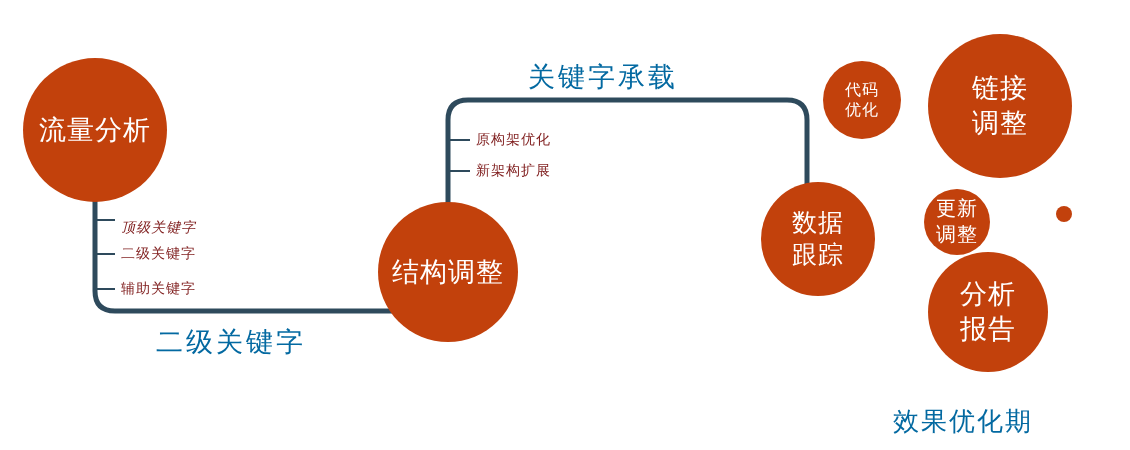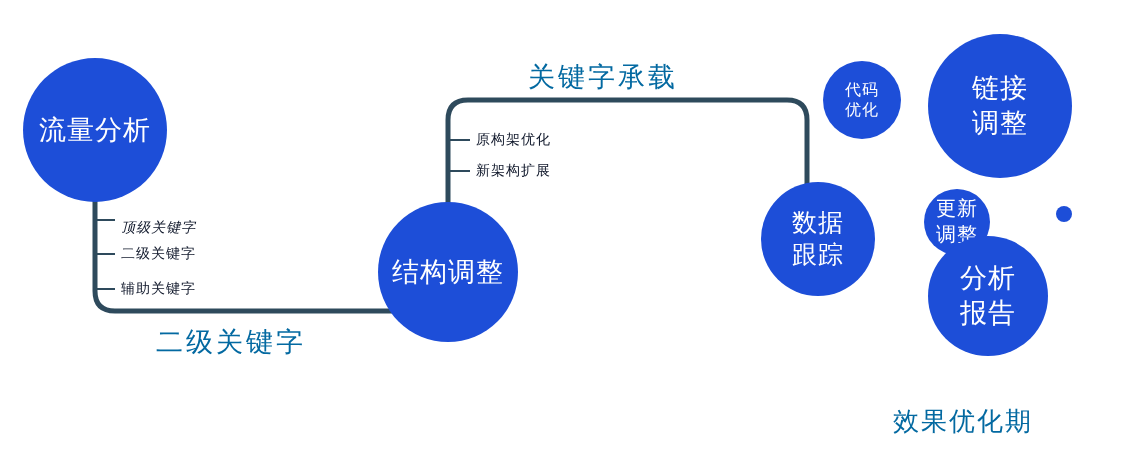--- a/index.html
+++ b/index.html
@@ -8,40 +8,40 @@
     width: 1130px; height: 450px;
     position: relative; overflow: hidden;
     font-family: "DejaVu Sans", "Liberation Sans", sans-serif;
   }
   .stage { position: absolute; inset: 0; }
   svg.wires { position: absolute; left: 0; top: 0; }
 
   .node {
     position: absolute;
     border-radius: 50%;
-    background: #1d4ed8;
+    background: #c2410c;
     color: #ffffff;
     display: flex; align-items: center; justify-content: center;
     text-align: center;
     white-space: pre-line;
     line-height: 1.28;
     letter-spacing: 1px;
   }
   #n-traffic   { left: 23px;  top: 58px;  width: 144px; height: 144px; font-size: 27px; }
   #n-structure { left: 378px; top: 202px; width: 140px; height: 140px; font-size: 27px; }
   #n-tracking  { left: 761px; top: 182px; width: 114px; height: 114px; font-size: 25px; }
   #n-code      { left: 823px; top: 61px;  width: 78px;  height: 78px;  font-size: 16px; }
   #n-link      { left: 928px; top: 34px;  width: 144px; height: 144px; font-size: 27px; }
   #n-update    { left: 924px; top: 189px; width: 66px;  height: 66px;  font-size: 20px; }
-  #n-report    { left: 928px; top: 236px; width: 120px; height: 120px; font-size: 27px; }
+  #n-report    { left: 928px; top: 252px; width: 120px; height: 120px; font-size: 27px; }
   #n-dot       { left: 1056px; top: 206px; width: 16px; height: 16px; }
 
   .tick-label {
     position: absolute; transform: translateY(-50%);
-    font-size: 14px; color: #0f172a; letter-spacing: 1px;
+    font-size: 14px; color: #7f1d1d; letter-spacing: 1px;
   }
   #tl-t0 { left: 121px; top: 228px; font-style: italic; }
   #tl-t1 { left: 121px; top: 254px; }
   #tl-t2 { left: 121px; top: 289px; }
   #tl-s0 { left: 476px; top: 140px; }
   #tl-s1 { left: 476px; top: 171px; }
 
   .edge-label {
     position: absolute; transform: translateY(-50%);
     font-size: 27px; color: #0369a1; font-weight: 500; letter-spacing: 3px;

